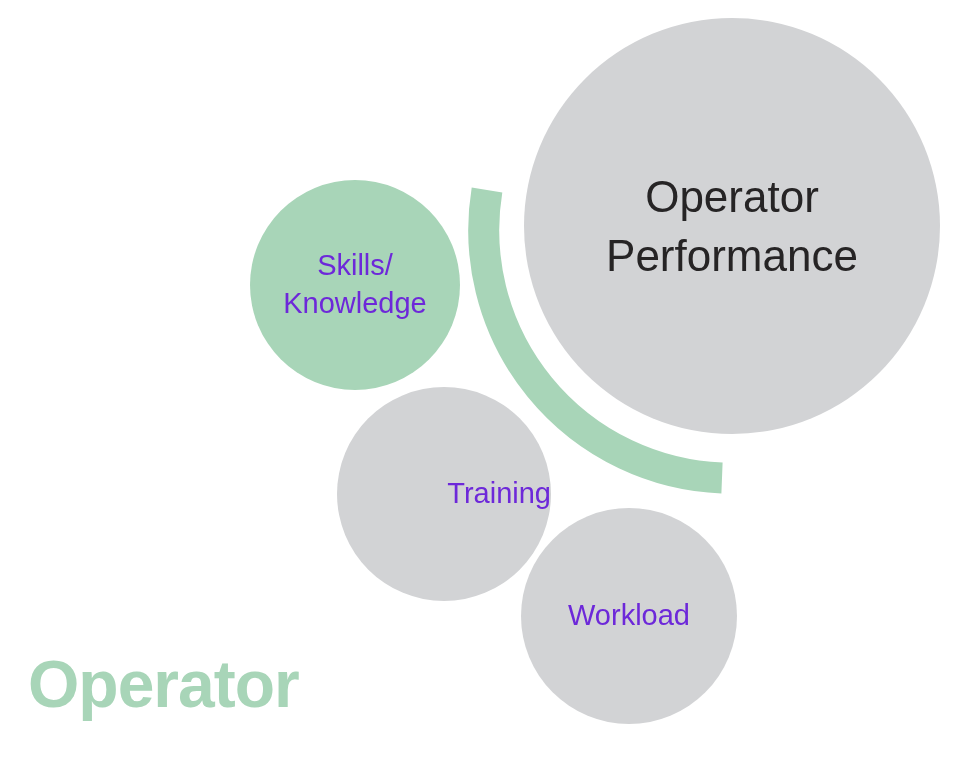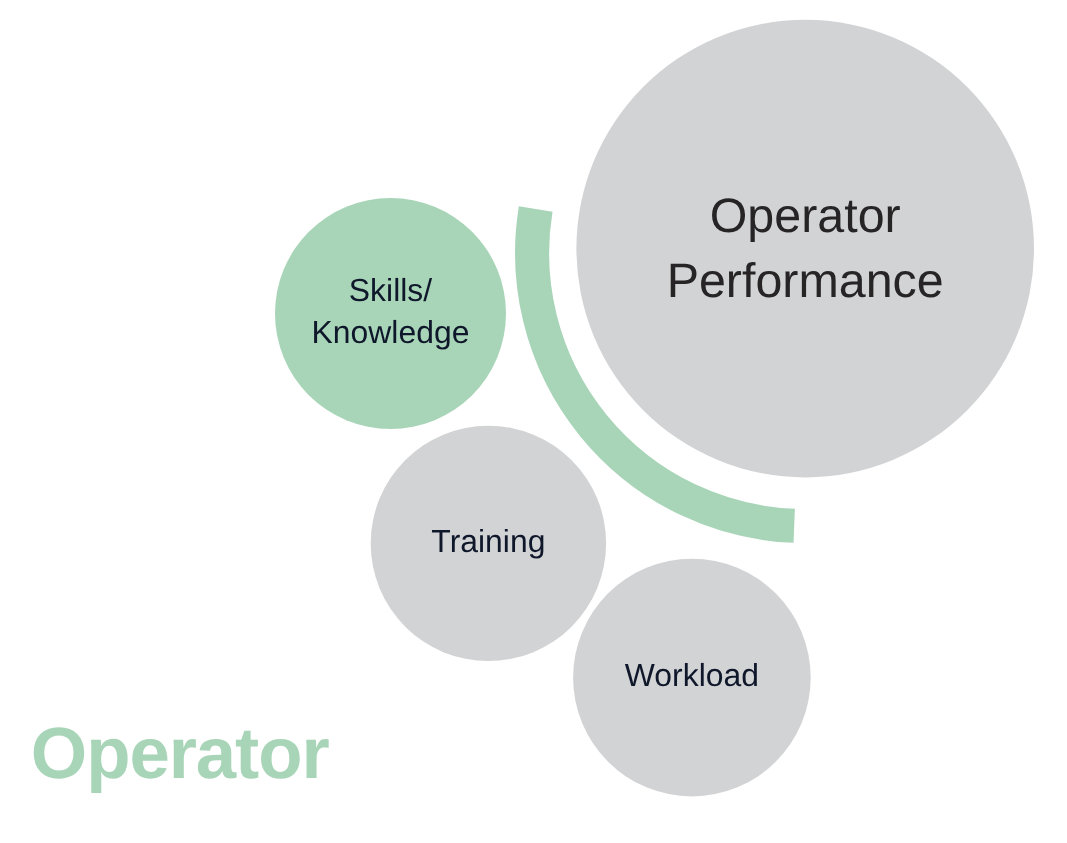--- a/index.html
+++ b/index.html
@@ -27,21 +27,21 @@
     position: absolute;
     border-radius: 50%;
     display: flex;
     align-items: center;
     justify-content: center;
     text-align: center;
   }
 
   .node .label {
     white-space: pre-line;
-    color: #0f172a;
+    color: #6d28d9;
     line-height: 1.3;
   }
 
   .node.gray  { background: #D2D3D5; }
   .node.green { background: #A8D5B8; }
 
   
   .node.performance {
     left: 524px;
     top: 18px;
@@ -62,20 +62,21 @@
     height: 210px;
   }
   .node.skills .label { font-size: 29px; }
 
   
   .node.training {
     left: 337px;
     top: 387px;
     width: 214px;
     height: 214px;
+    justify-content: flex-end;
   }
   .node.training .label { font-size: 29px; }
 
   
   .node.workload {
     left: 521px;
     top: 508px;
     width: 216px;
     height: 216px;
   }

